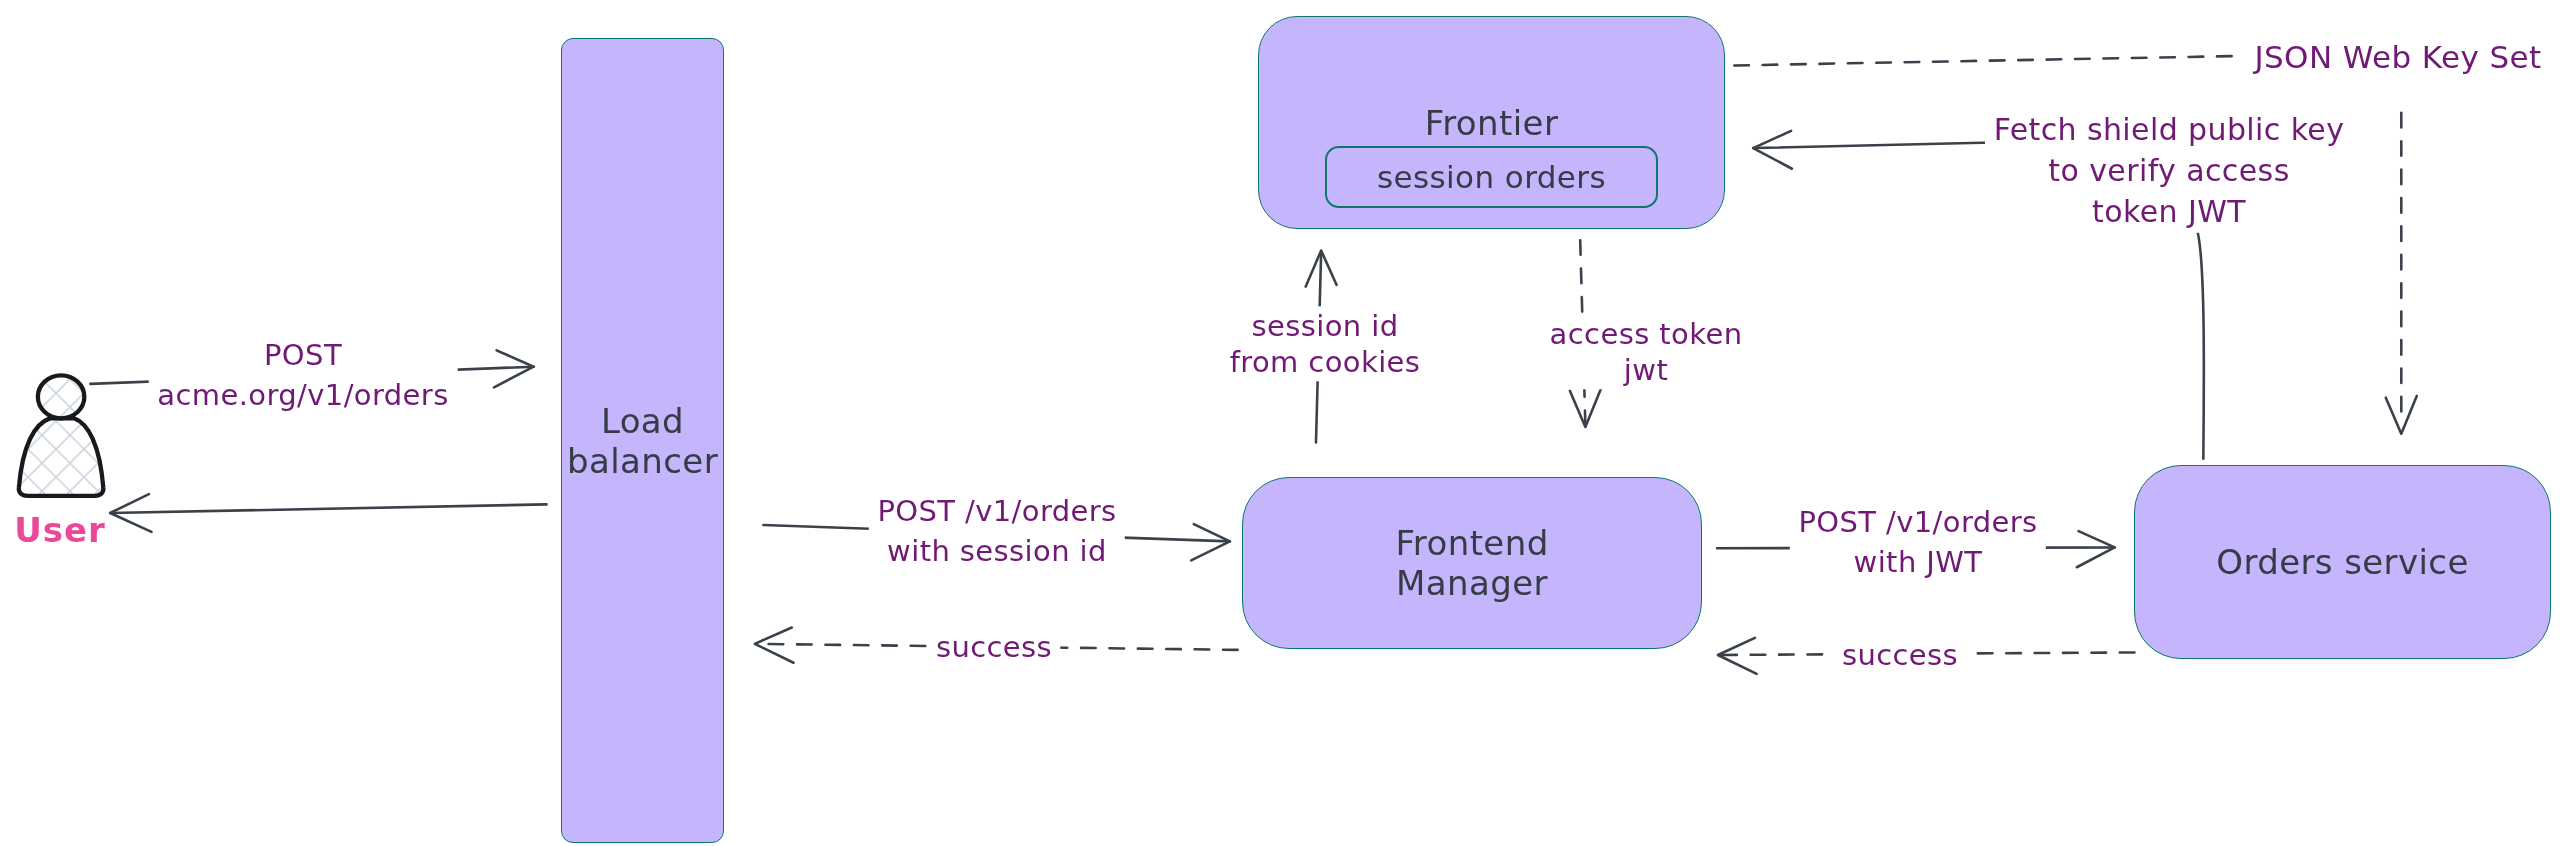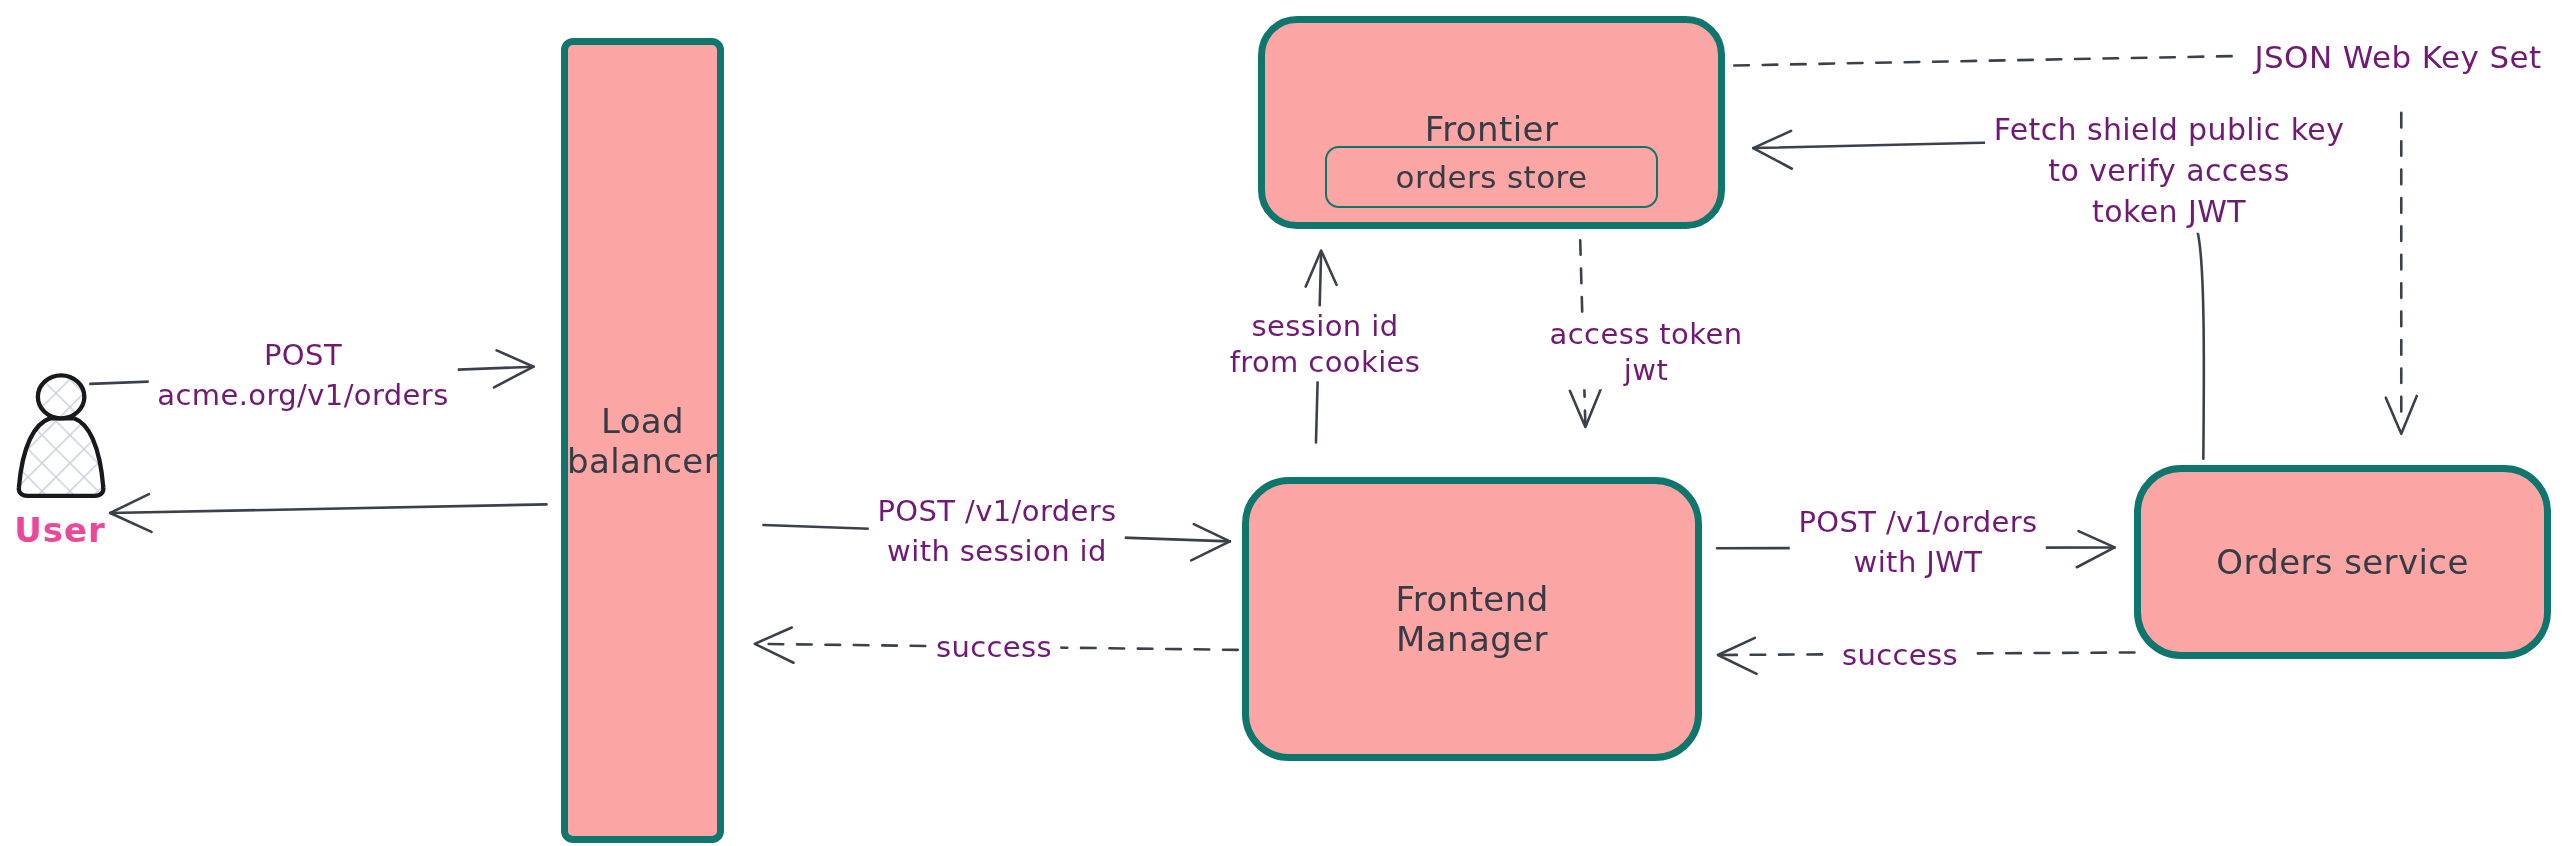--- a/index.html
+++ b/index.html
@@ -16,22 +16,22 @@
     position: absolute;
     left: 0; top: 0;
   }
   .wire { fill: none; stroke: #3a414b; stroke-width: 3; stroke-linecap: round; stroke-linejoin: round; }
   .wire.dash { stroke-dasharray: 17 16; }
   .head { fill: none; stroke: #3a414b; stroke-width: 3; stroke-linecap: round; stroke-linejoin: round; }
 
   .box {
     position: absolute;
     box-sizing: border-box;
-    background: #fca5a5;
-    border: 7px solid #0f766e;
+    background: #c4b5fd;
+    border: 1px solid #0f766e;
     display: flex;
     flex-direction: column;
     align-items: center;
     justify-content: center;
     text-align: center;
     font-size: 34px;
     line-height: 40px;
     letter-spacing: 0.4px;
     color: #363c46;
   }
@@ -138,24 +138,24 @@
   <div class="box" style="left:561px; top:38px; width:163px; height:805px; border-radius:12px;">
     <span class="ln">Load</span>
     <span class="ln">balancer</span>
   </div>
 
   <div class="box" style="left:1258px; top:15.5px; width:467px; height:213px; border-radius:39px; justify-content:flex-start; padding-top:86px;">
     <span class="ln">Frontier</span>
   </div>
 
   <div class="box" style="left:1325px; top:146px; width:333px; height:62px; border-radius:13.8px; border-width:2.6px; font-size:31px;">
-    <span class="ln">orders store</span>
-  </div>
-
-  <div class="box" style="left:1242px; top:477px; width:460px; height:284px; border-radius:47px;text-align:right;">
+    <span class="ln">session orders</span>
+  </div>
+
+  <div class="box" style="left:1242px; top:477px; width:460px; height:172px; border-radius:47px;text-align:right;">
     <span class="ln">Frontend</span>
     <span class="ln">Manager</span>
   </div>
 
   <div class="box" style="left:2134px; top:465px; width:417px; height:194px; border-radius:47px;">
     <span class="ln">Orders service</span>
   </div>
 
   <div class="user-label" style="left:60px; top:530px;">User</div>
 

